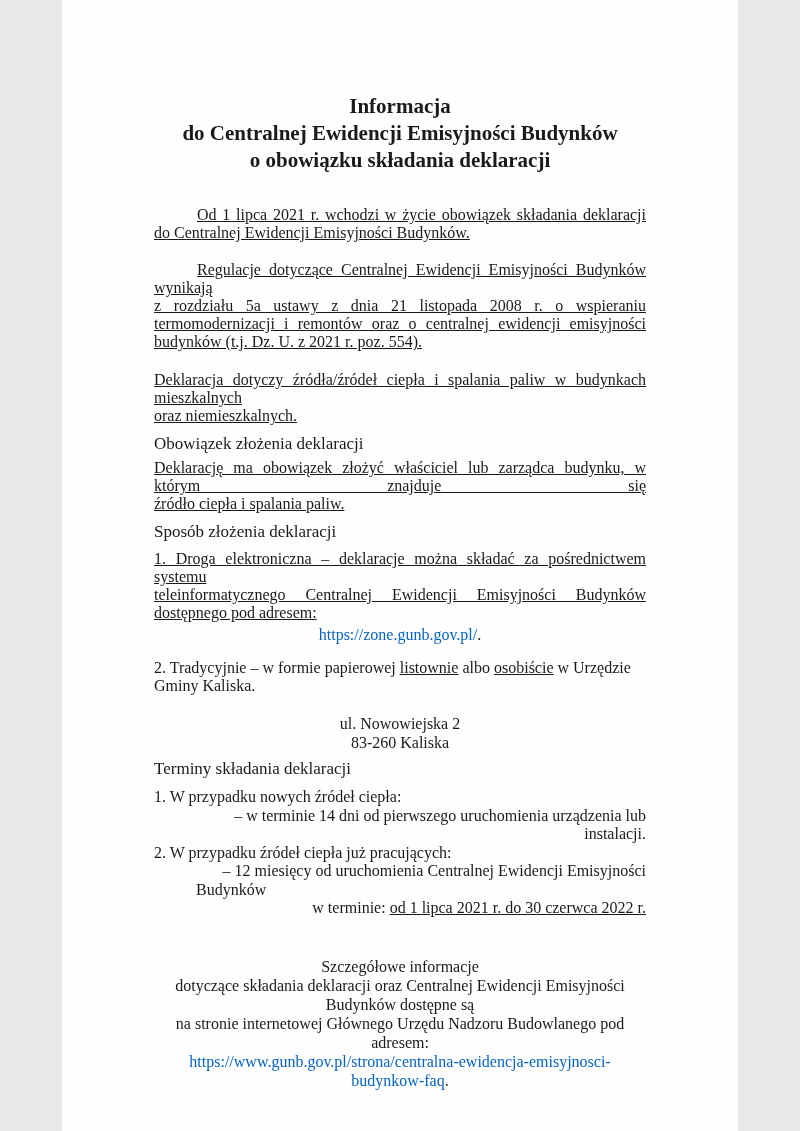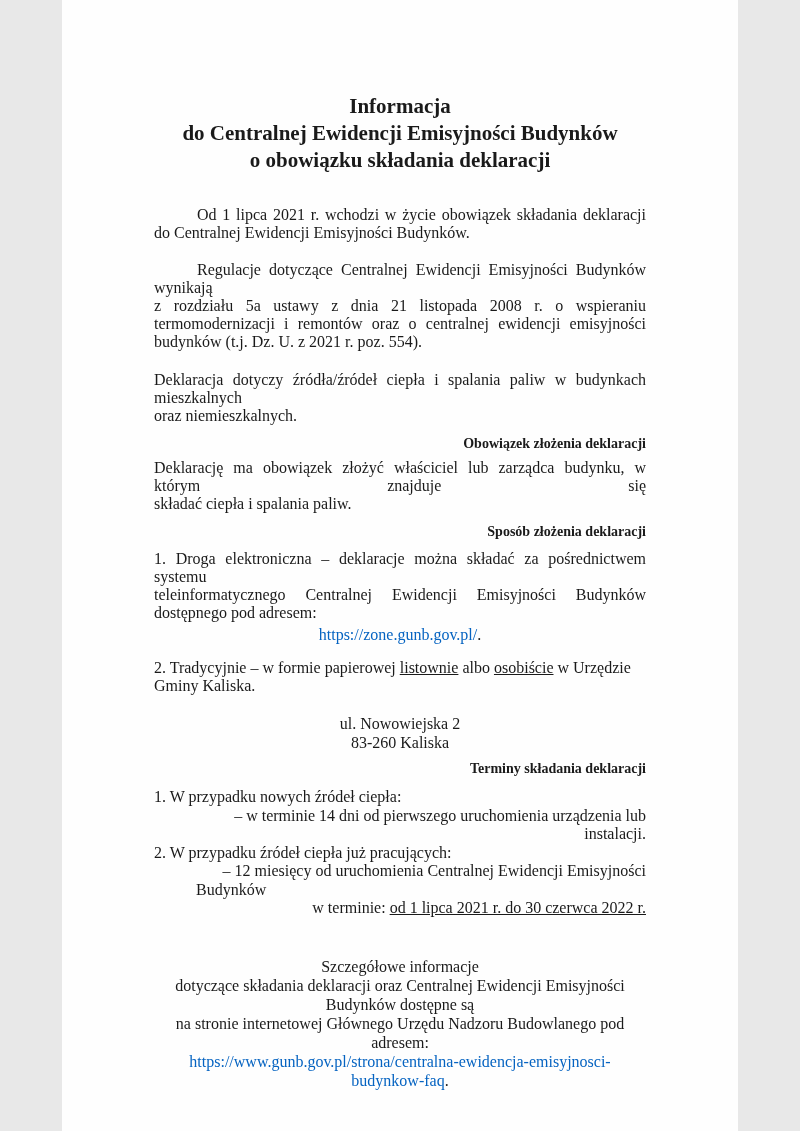--- a/index.html
+++ b/index.html
@@ -20,31 +20,31 @@
     padding: 93px 92px 0 92px; 
     font-size: 16px;
     line-height: 18px;
   }
   .doc-title {
     font-size: 21px;
     line-height: 27px;
     font-weight: bold;
     text-align: center;
   }
-  .para { text-align: justify; }
+  .para { text-align: justify; text-decoration: underline; }
   
   .jline { text-align: justify; text-align-last: justify; }
   .indent { text-indent: 43px; }
   .p1 { margin-top: 32px; }
   .p2 { margin-top: 19px; }
   .p3 { margin-top: 20px; }
   .heading {
-    font-weight: bold;
-    text-align: right;
-    font-size: 14px;
+    font-weight: normal;
+    text-align: left;
+    font-size: 17px;
     line-height: 20px;
   }
   .h-obowiazek { margin-top: 9px; }
   .p4 { margin-top: 5px; }
   .h-sposob { margin-top: 9px; }
   .item1 { margin-top: 8px; }
   .link-line { margin-top: 4px; text-align: center; }
   .item2 { margin-top: 15px; }
   .address { margin-top: 19px; text-align: center; line-height: 19px; }
   .h-terminy { margin-top: 7px; }
@@ -88,21 +88,21 @@
 
     <div class="para p3">
       <div class="jline">Deklaracja dotyczy źródła/źródeł ciepła i spalania paliw w budynkach mieszkalnych</div>
       <div>oraz niemieszkalnych.</div>
     </div>
 
     <div class="heading h-obowiazek">Obowiązek złożenia deklaracji</div>
 
     <div class="para p4">
       <div class="jline">Deklarację ma obowiązek złożyć właściciel lub zarządca budynku, w którym znajduje się</div>
-      <div>składać ciepła i spalania paliw.</div>
+      <div>źródło ciepła i spalania paliw.</div>
     </div>
 
     <div class="heading h-sposob">Sposób złożenia deklaracji</div>
 
     <div class="para item1">
       <div class="jline">1. Droga elektroniczna – deklaracje można składać za pośrednictwem systemu</div>
       <div>teleinformatycznego Centralnej Ewidencji Emisyjności Budynków dostępnego pod adresem:</div>
     </div>
 
     <div class="link-line">

